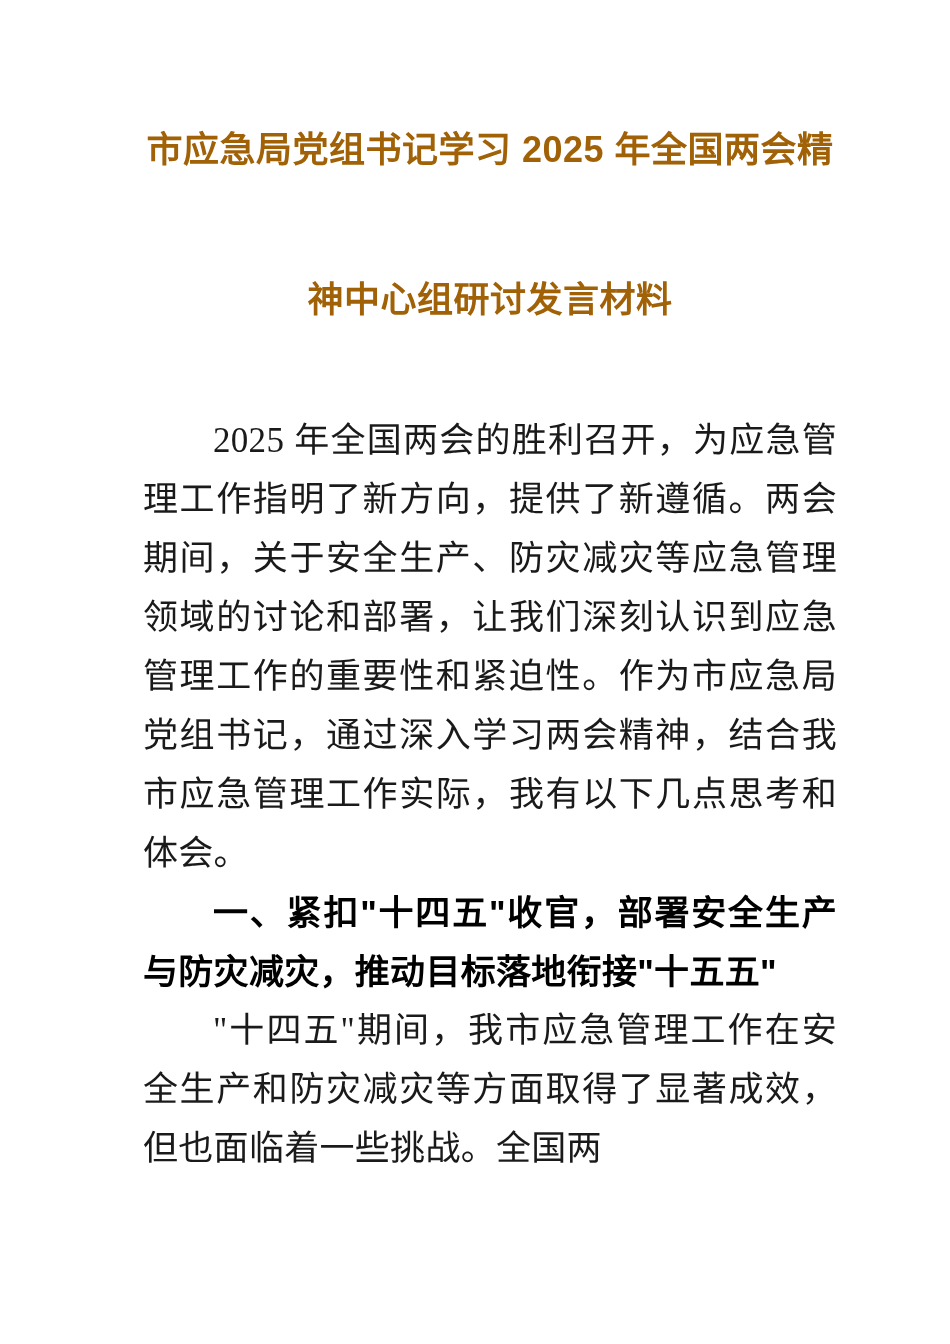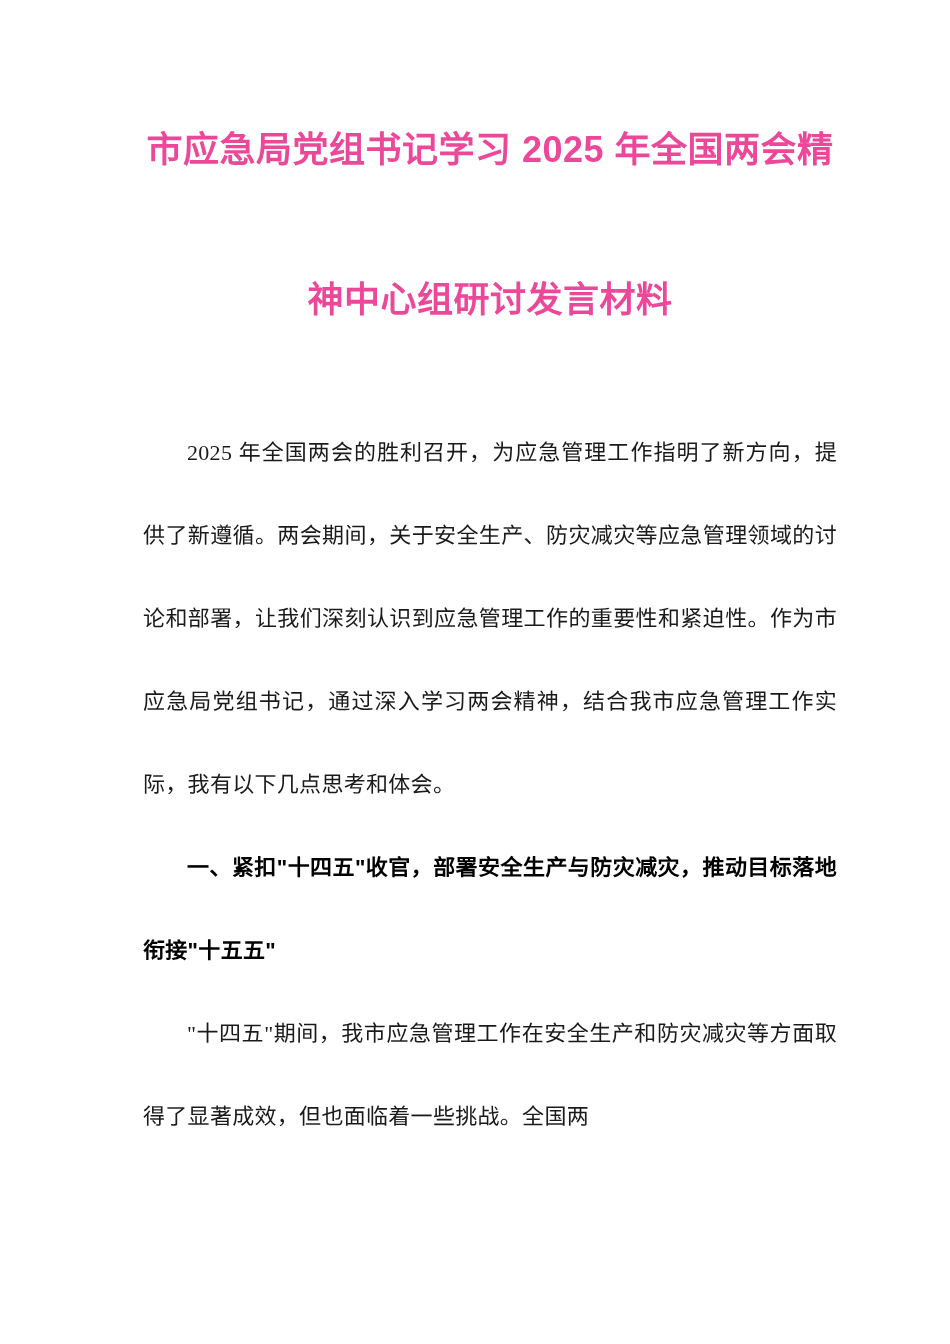--- a/index.html
+++ b/index.html
@@ -23,26 +23,26 @@
     width: 694px;
   }
   .doc-title {
     margin: 75px 0 36px 0;
     font-family: "Liberation Sans", "DejaVu Sans", sans-serif;
     font-weight: 700;
     font-size: 36px;
     line-height: 150px;
     letter-spacing: 0.5px;
     text-align: center;
-    color: #ec4899;
+    color: #a16207;
   }
   .para {
     margin: 0;
-    font-size: 22px;
-    line-height: 83px;
+    font-size: 35px;
+    line-height: 59px;
     letter-spacing: 0.3px;
     text-align: justify;
     text-justify: inter-character;
     text-indent: 2em;
     color: #1a1a1a;
     font-weight: 400;
   }
   .para.body {
     font-family: "Liberation Serif", "DejaVu Serif", serif;
   }

